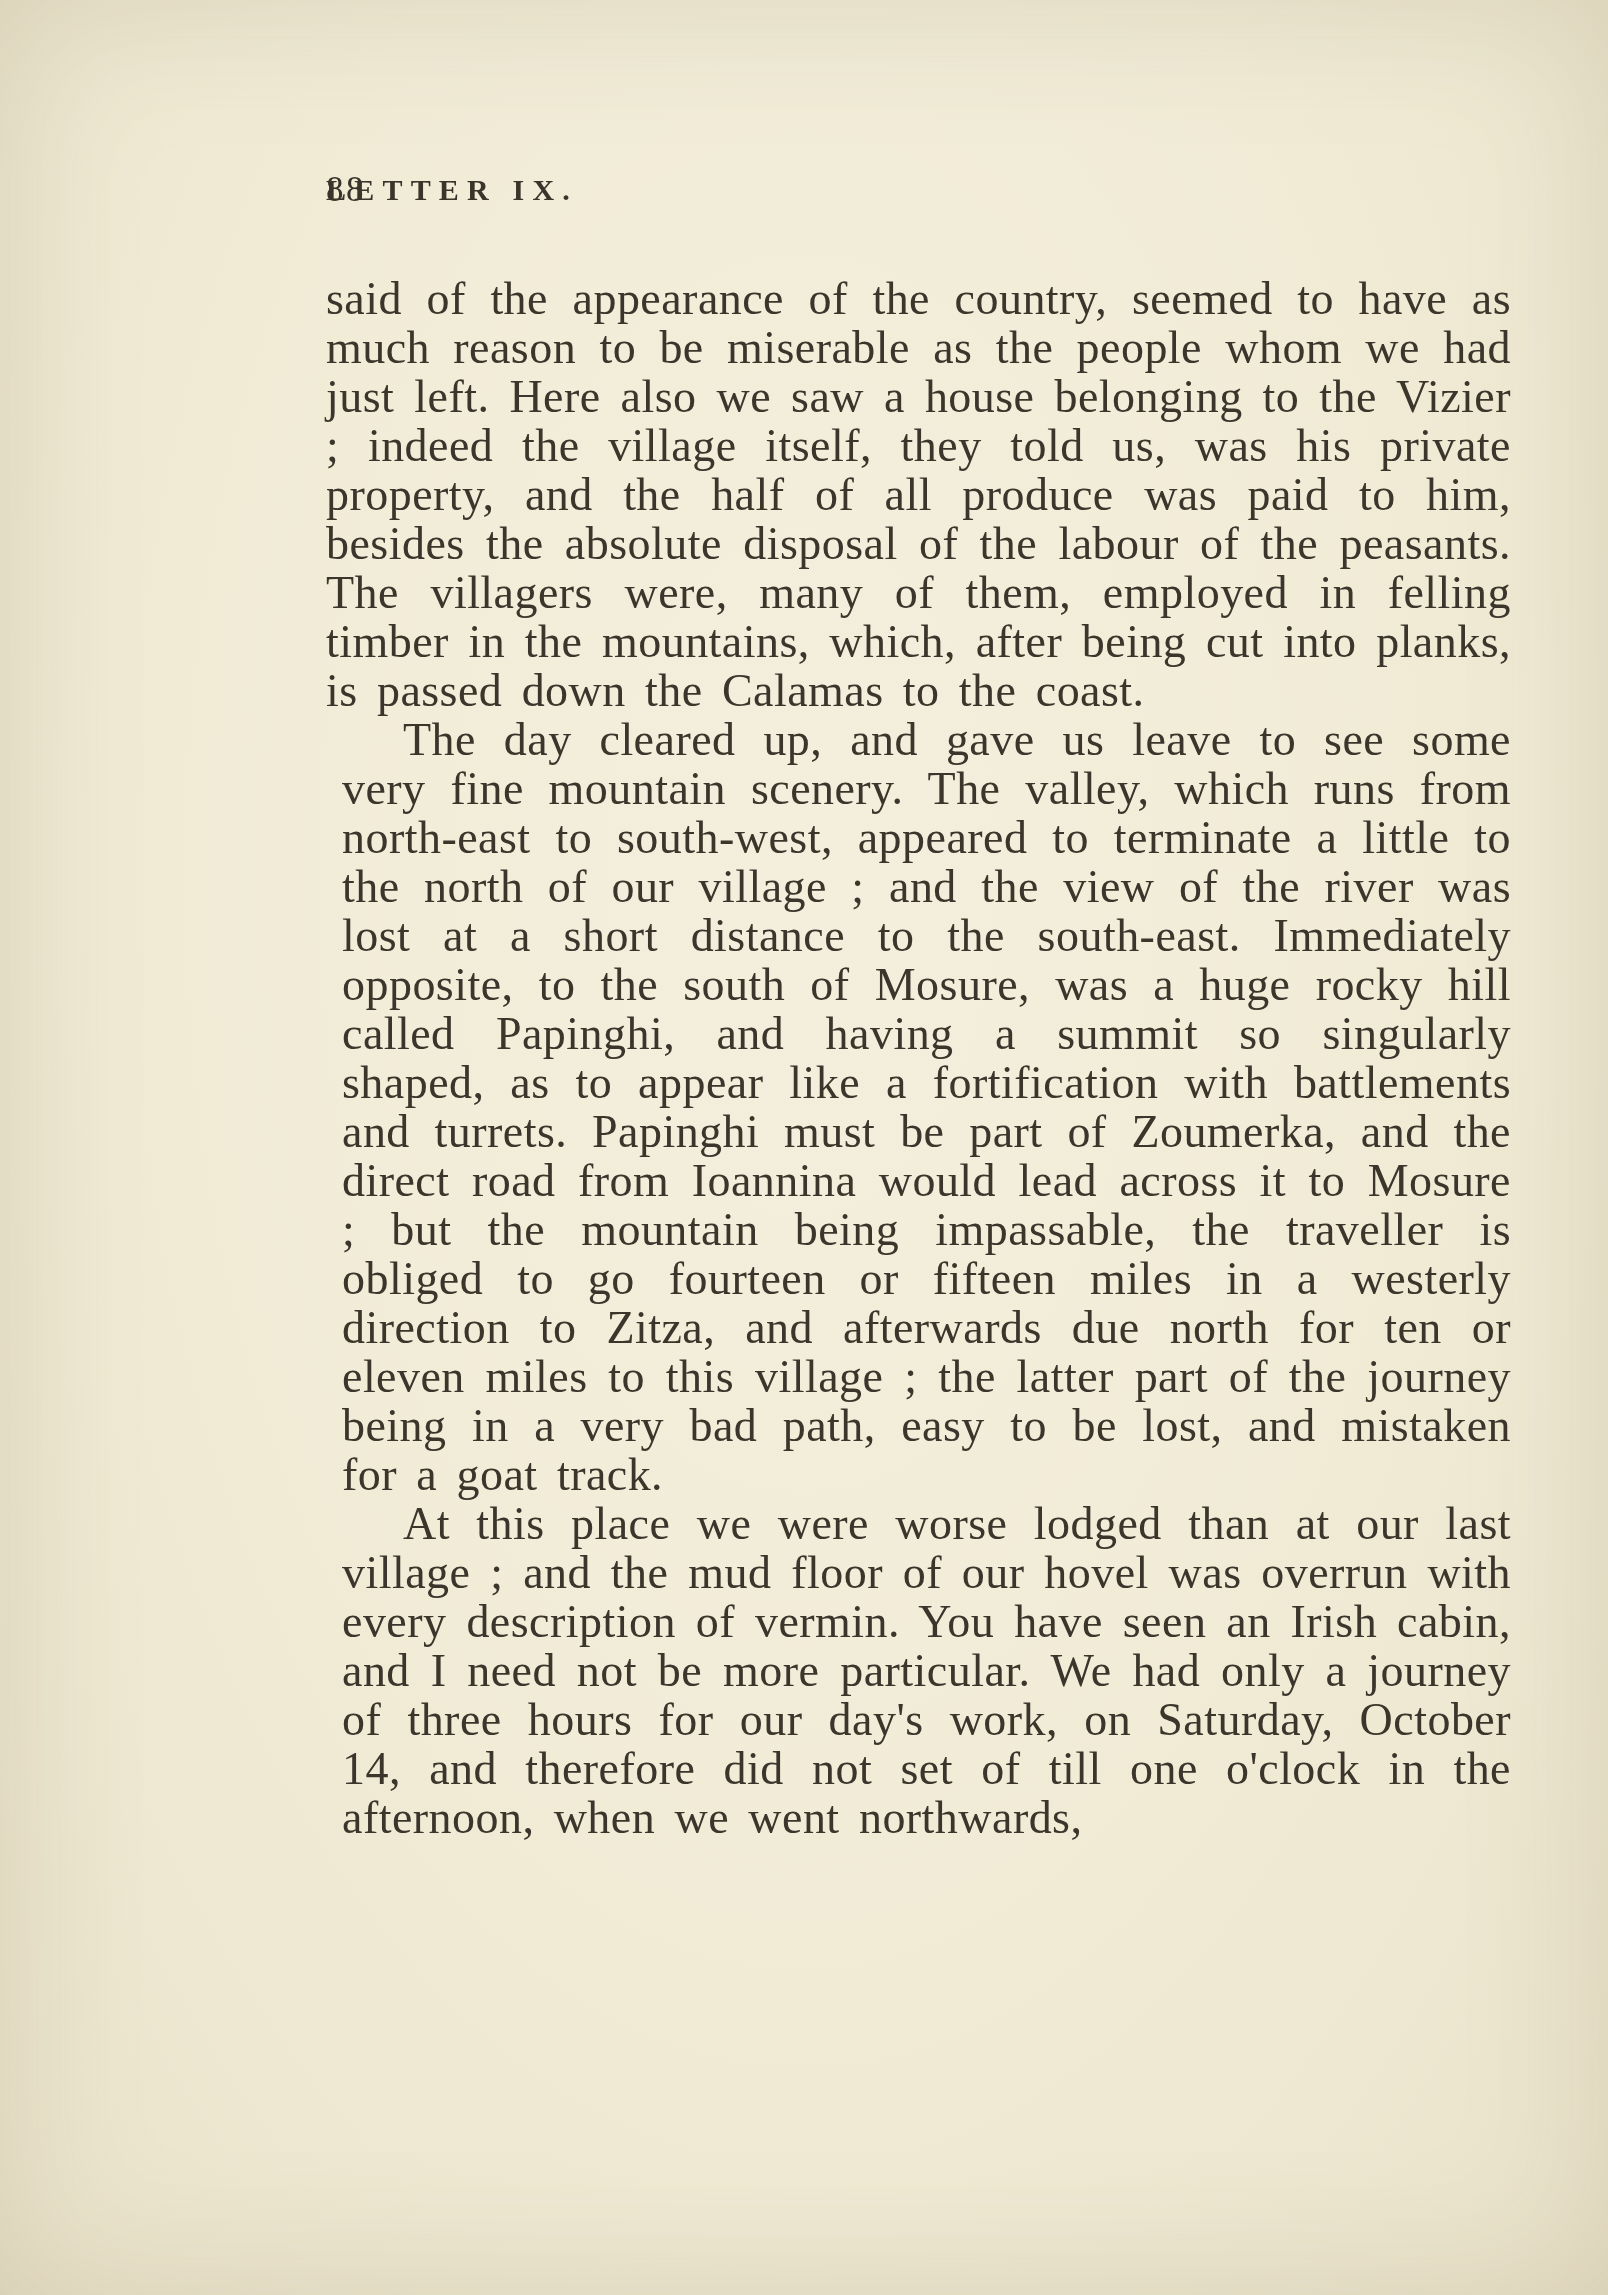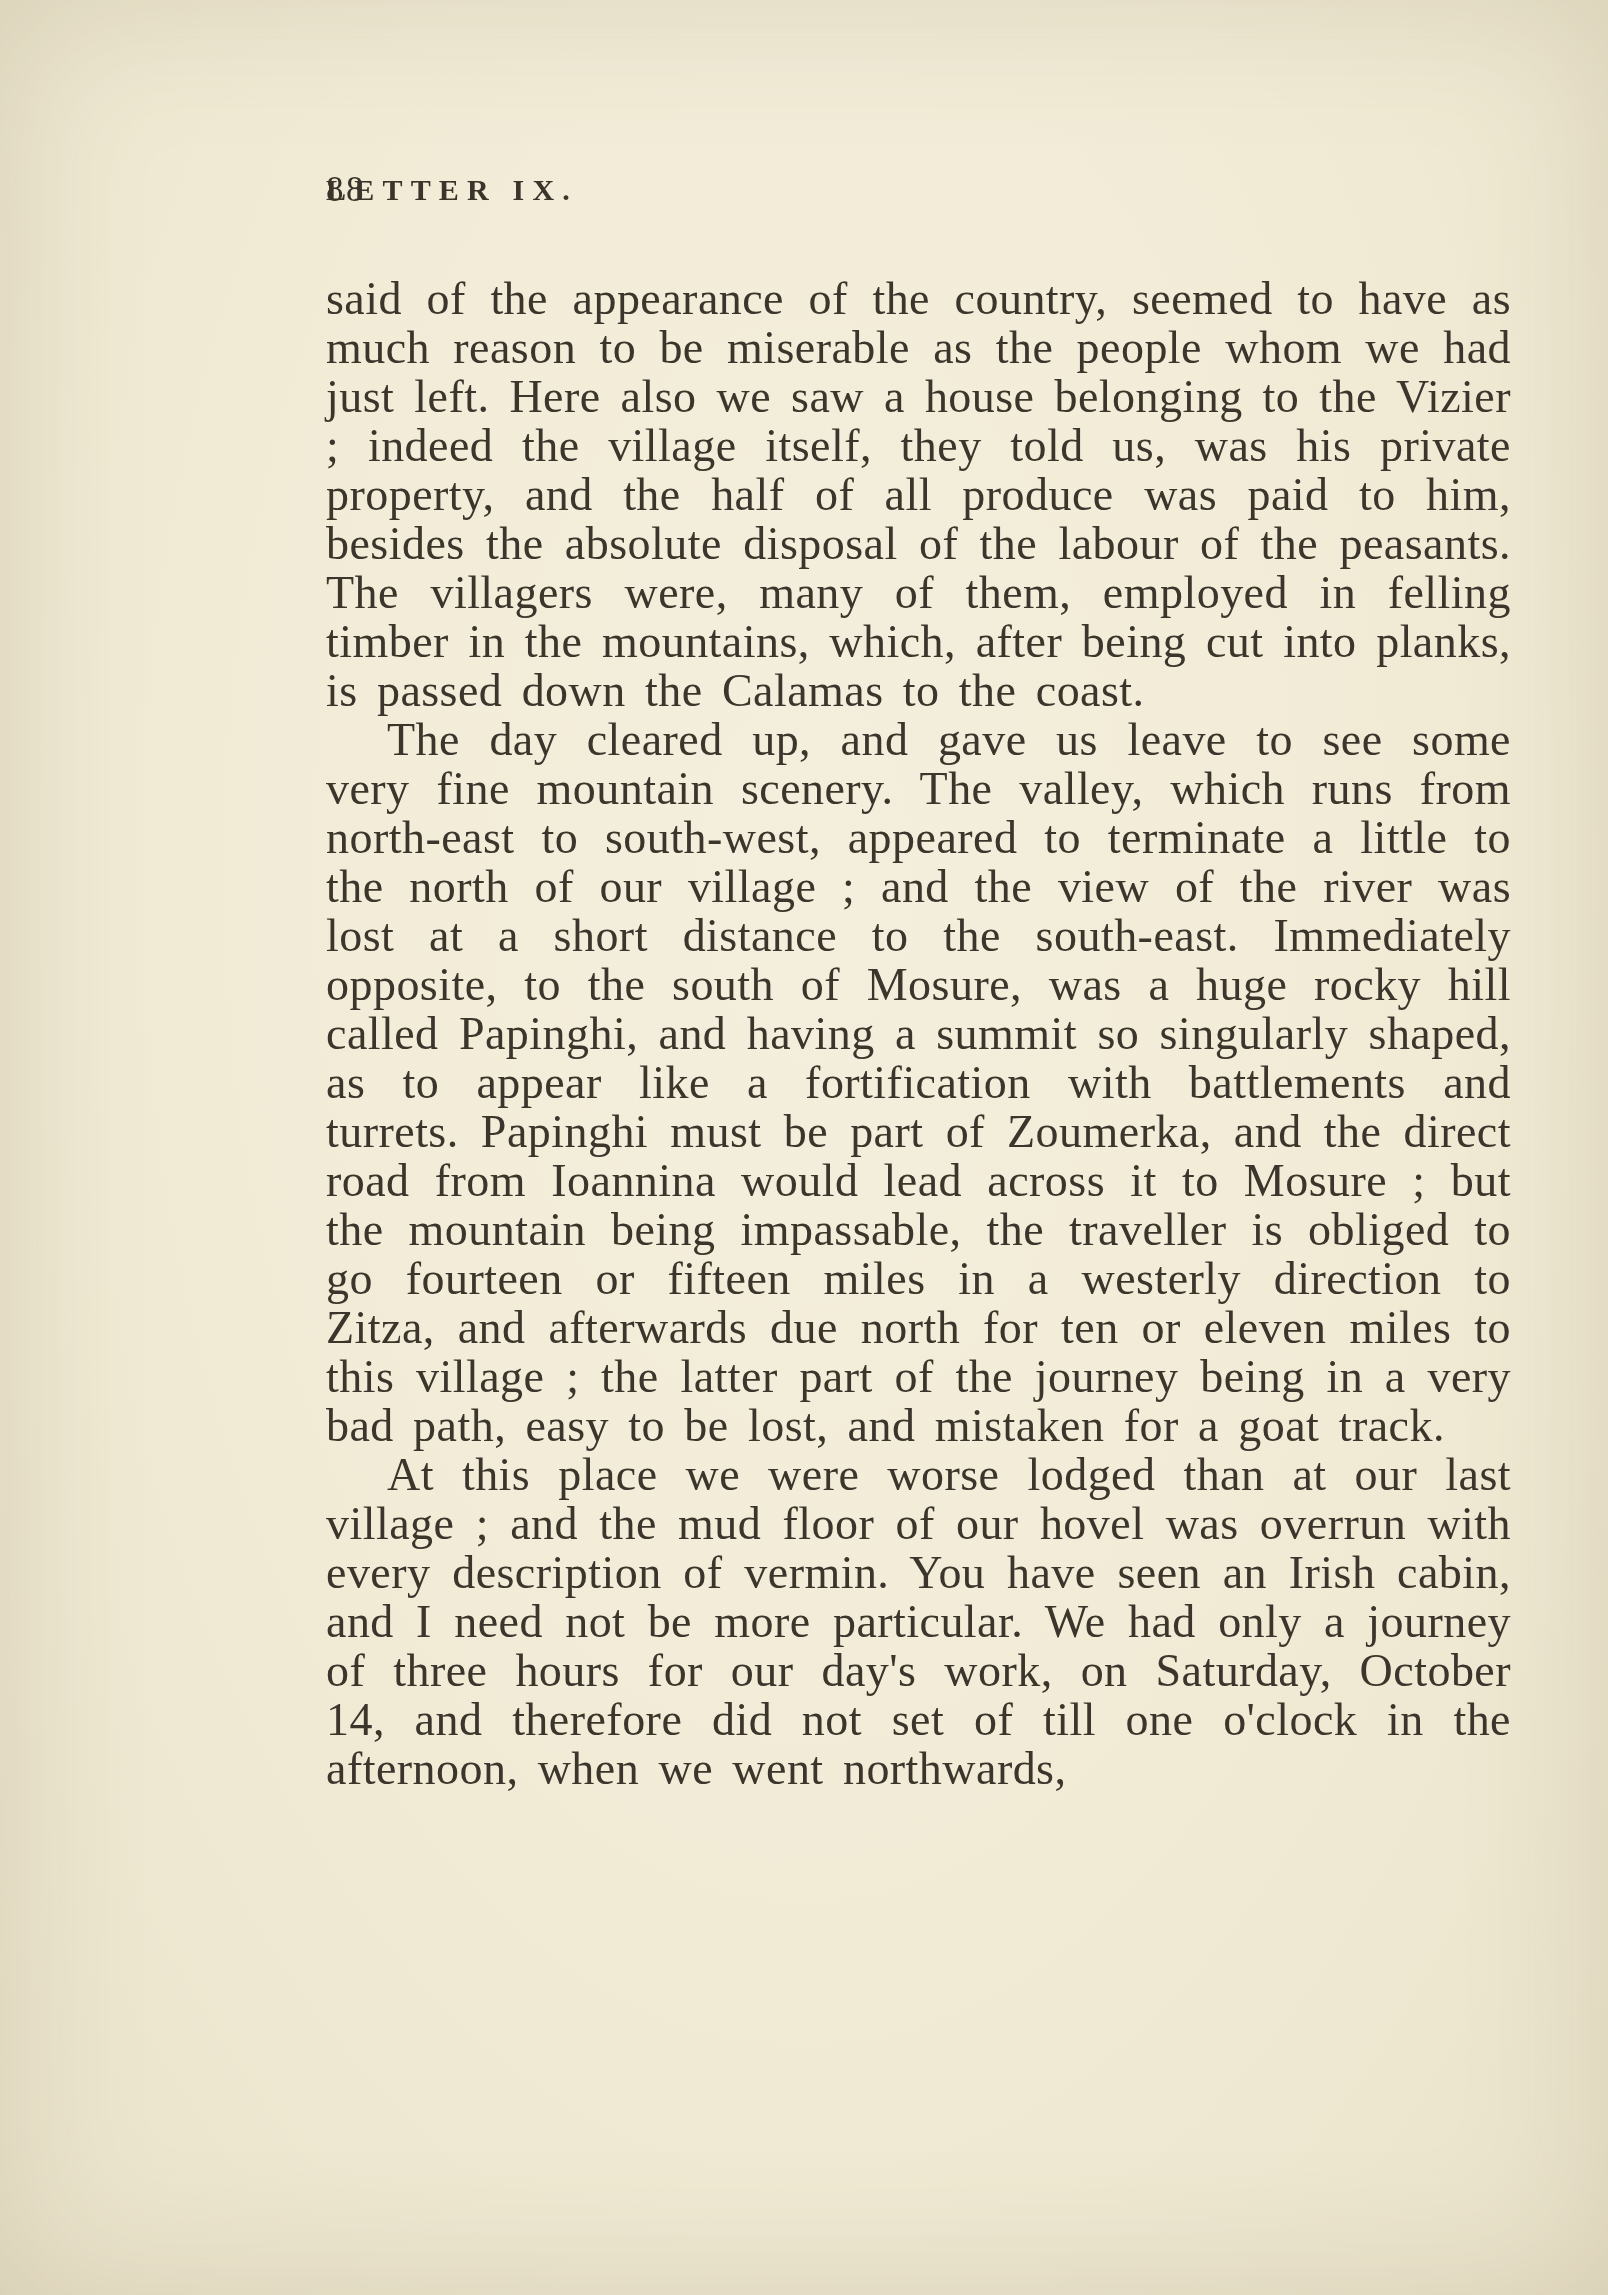--- a/index.html
+++ b/index.html
@@ -53,20 +53,21 @@
     margin: 0;
     font-size: 46px;
     line-height: 49px;
     text-align: justify;
     word-spacing: 0.16em;
     letter-spacing: 0.01em;
     color: #3b352c;
   }
   .body-text p.indent {
     text-indent: 61px;
+    margin-left: 16px;
   }
 </style>
 </head>
 <body>
 
 <div class="scan-page">
   <div class="text-block">
 
     <div class="header-row">
       <span class="page-number">88</span>

